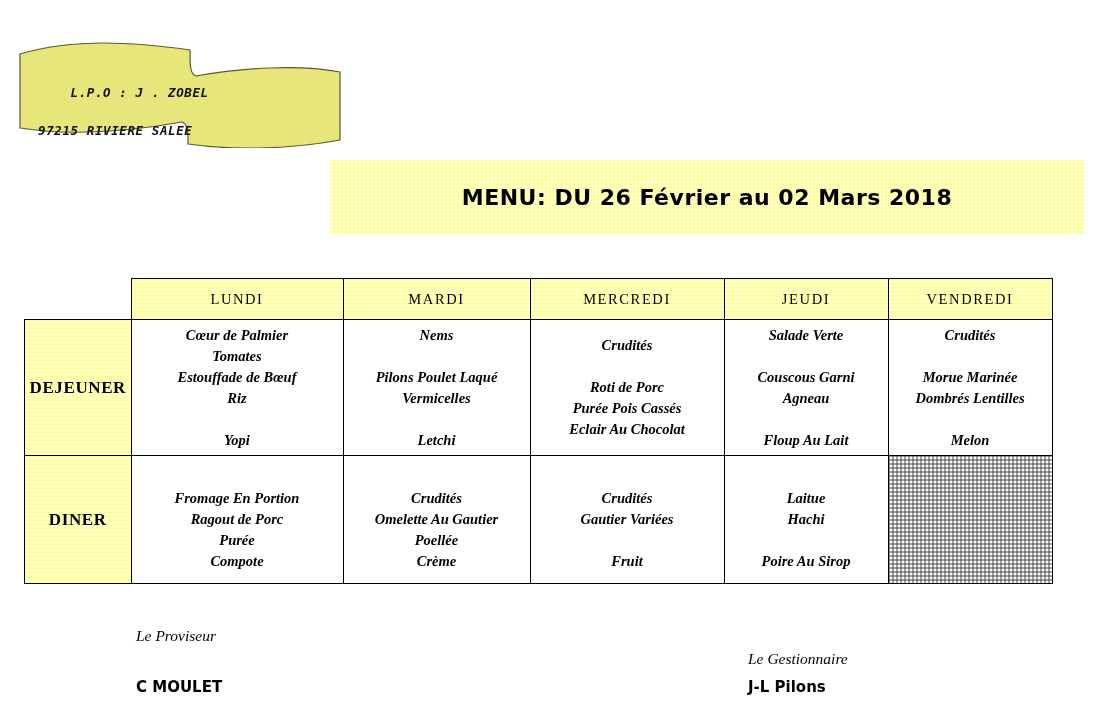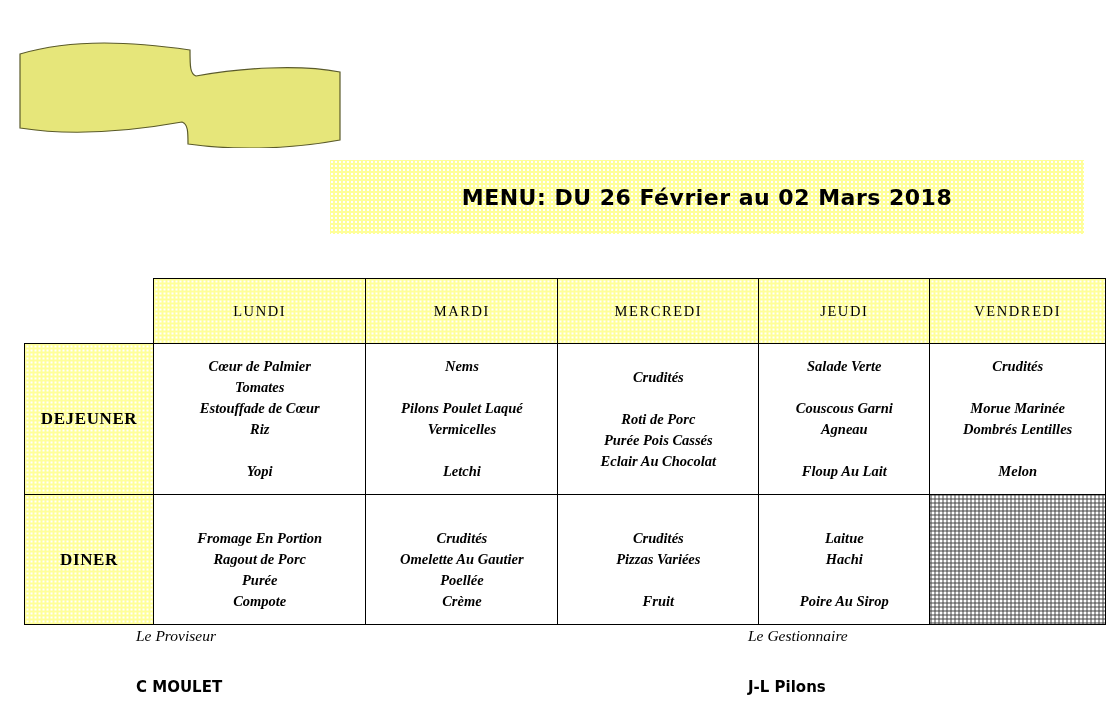--- a/index.html
+++ b/index.html
@@ -72,21 +72,21 @@
   
   #menu-table {
     position: absolute;
     left: 24px;
     top: 278px;
     border-collapse: collapse;
     table-layout: fixed;
   }
   #menu-table td, #menu-table th {
     border: 1px solid #000000;
-    padding: 12px;
+    padding: 0;
     vertical-align: middle;
     text-align: center;
   }
   .col-label { width: 106px; }
   .col-day   { width: 211px; }
   .col-day-s { width: 186px; }
   .col-day-l { width: 193px; }
   .col-day-r { width: 163px; }
 
   .corner-blank {
@@ -145,33 +145,37 @@
     color: #000000;
   }
   .sig-name {
     position: absolute;
     font-family: "DejaVu Sans", sans-serif;
     font-size: 15px;
     font-weight: bold;
     color: #000000;
   }
   #sig-left-title  { left: 136px; top: 627px; }
-  #sig-right-title { left: 748px; top: 627px; }
+  #sig-right-title { left: 748px; top: 650px; }
   #sig-left-name   { left: 136px; top: 678px; }
   #sig-right-name  { left: 748px; top: 678px; }
 </style>
 </head>
 <body>
 
 <div id="banner-wrap">
   <svg id="banner-shape" viewBox="0 0 330 120" preserveAspectRatio="none">
     <path d="M6,26 C60,10 120,14 176,22 C176,38 176,46 182,48 C228,40 284,36 326,44
              L326,112 C272,122 216,122 174,116 C174,104 174,96 168,94
              C112,104 56,108 6,100 Z" fill="#e6e67a" stroke="#5a5a2a" stroke-width="1.2"></path>
   </svg>
+  <div id="banner-text">
+    <span>L.P.O : J . ZOBEL</span>
+    <span id="banner-line2">97215 RIVIERE SALEE</span>
+  </div>
 </div>
 
 <div id="title-box">
   <div id="title-text">MENU: DU 26 Février au 02 Mars 2018</div>
 </div>
 
 <table id="menu-table">
   <thead>
     <tr>
       <th class="corner-blank col-label"></th>
@@ -183,21 +187,21 @@
     </tr>
   </thead>
   <tbody>
 
     <tr class="row-lunch">
       <td class="row-label">DEJEUNER</td>
 
       <td class="meal-cell">
         <span class="line">Cœur de Palmier</span>
         <span class="line">Tomates</span>
-        <span class="line">Estouffade de Cœur</span>
+        <span class="line">Estouffade de Bœuf</span>
         <span class="line">Riz</span>
         <span class="line blank">&nbsp;</span>
         <span class="line">Yopi</span>
       </td>
 
       <td class="meal-cell">
         <span class="line">Nems</span>
         <span class="line blank">&nbsp;</span>
         <span class="line">Pilons Poulet Laqué</span>
         <span class="line">Vermicelles</span>
@@ -247,21 +251,21 @@
         <span class="line blank">&nbsp;</span>
         <span class="line">Crudités</span>
         <span class="line">Omelette Au Gautier</span>
         <span class="line">Poellée</span>
         <span class="line">Crème</span>
       </td>
 
       <td class="meal-cell">
         <span class="line blank">&nbsp;</span>
         <span class="line">Crudités</span>
-        <span class="line">Pizzas Variées</span>
+        <span class="line">Gautier Variées</span>
         <span class="line blank">&nbsp;</span>
         <span class="line">Fruit</span>
       </td>
 
       <td class="meal-cell">
         <span class="line blank">&nbsp;</span>
         <span class="line">Laitue</span>
         <span class="line">Hachi</span>
         <span class="line blank">&nbsp;</span>
         <span class="line">Poire Au Sirop</span>

